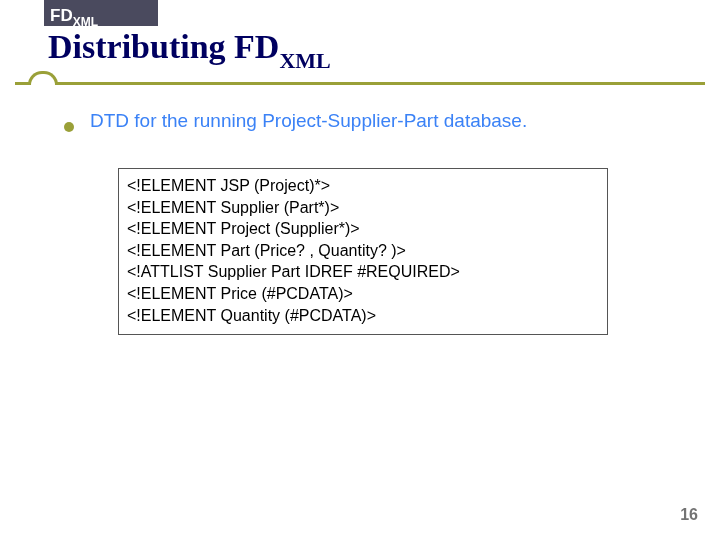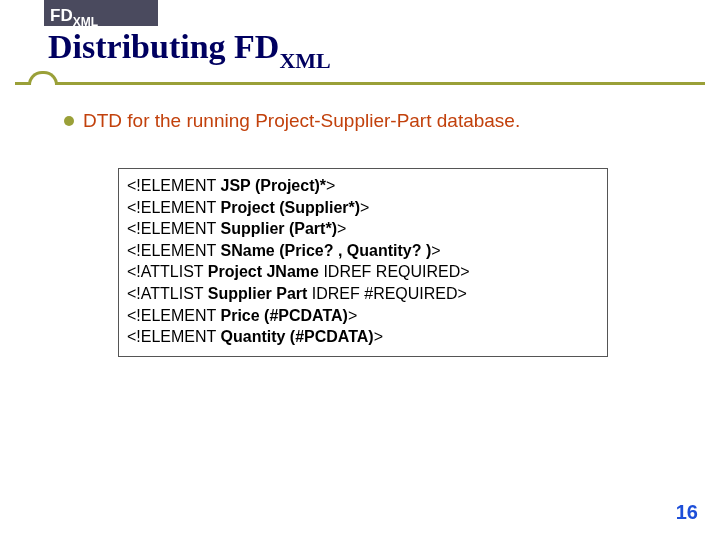--- a/index.html
+++ b/index.html
@@ -74,24 +74,24 @@
     top: 4px;
     height: 3px;
     background: #9aa038;
   }
   .body-text {
     position: absolute;
     top: 110px;
     left: 64px;
     right: 40px;
     font-size: 19px;
-    color: #c2410c;
+    color: #3b82f6;
     display: flex;
-    align-items: flex-start;
-    gap: 9px;
+    align-items: flex-end;
+    gap: 16px;
   }
   .bullet-dot {
     width: 10px;
     height: 10px;
     border-radius: 50%;
     background: #9aa038;
     margin-top: 6px;
     flex-shrink: 0;
   }
   .dtd-box {
@@ -103,28 +103,28 @@
     padding: 6px 8px 8px 8px;
     font-size: 16px;
     line-height: 1.35;
     color: #000;
     font-family: Arial, Helvetica, sans-serif;
     background: #fff;
   }
   .dtd-box .line-row {
     white-space: pre;
   }
-  .dtd-box b { font-weight: bold; }
+  .dtd-box b { font-weight: normal; }
   .page-number {
     position: absolute;
     bottom: 16px;
     right: 22px;
-    font-size: 20px;
+    font-size: 16px;
     font-weight: bold;
-    color: #1d4ed8;
+    color: #737373;
   }
 </style>
 </head>
 <body>
 
 <div class="header-bar">
   <span>FD</span>
     <span class="sub">XML</span>
 </div>
 
@@ -137,22 +137,21 @@
   <div class="bump"></div>
 </div>
 
 <div class="body-text">
   <div class="bullet-dot"></div>
   <div>DTD for the running Project-Supplier-Part database.</div>
 </div>
 
 <div class="dtd-box">
   <div class="line-row"><span>&lt;!ELEMENT </span><b>JSP (Project)*</b><span>&gt;</span></div>
+  <div class="line-row"><span>&lt;!ELEMENT </span><b>Supplier (Part*)</b><span>&gt;</span></div>
   <div class="line-row"><span>&lt;!ELEMENT </span><b>Project (Supplier*)</b><span>&gt;</span></div>
-  <div class="line-row"><span>&lt;!ELEMENT </span><b>Supplier (Part*)</b><span>&gt;</span></div>
-  <div class="line-row"><span>&lt;!ELEMENT </span><b>SName (Price? , Quantity? )</b><span>&gt;</span></div>
-  <div class="line-row"><span>&lt;!ATTLIST </span><b>Project JName</b><span> IDREF REQUIRED&gt;</span></div>
+  <div class="line-row"><span>&lt;!ELEMENT </span><b>Part (Price? , Quantity? )</b><span>&gt;</span></div>
   <div class="line-row"><span>&lt;!ATTLIST </span><b>Supplier Part</b><span> IDREF #REQUIRED&gt;</span></div>
   <div class="line-row"><span>&lt;!ELEMENT </span><b>Price (#PCDATA)</b><span>&gt;</span></div>
   <div class="line-row"><span>&lt;!ELEMENT </span><b>Quantity (#PCDATA)</b><span>&gt;</span></div>
 </div>
 
 <div class="page-number">16</div>
 
 </body></html>

